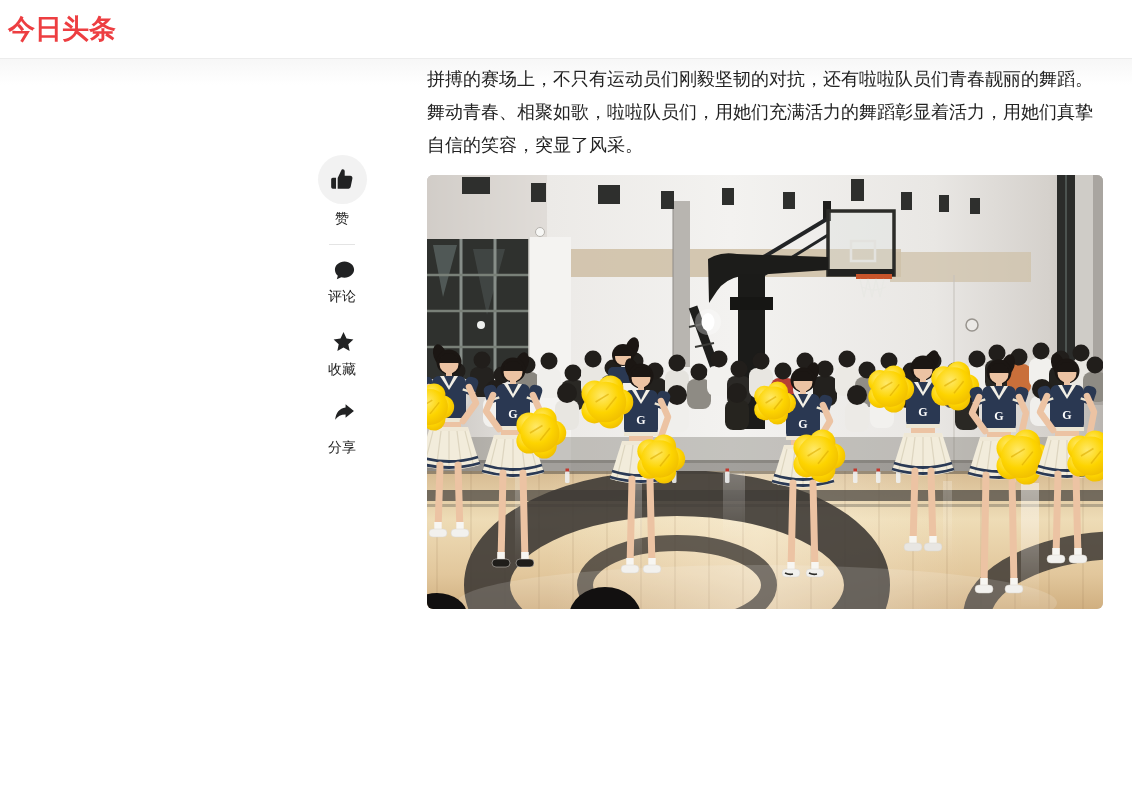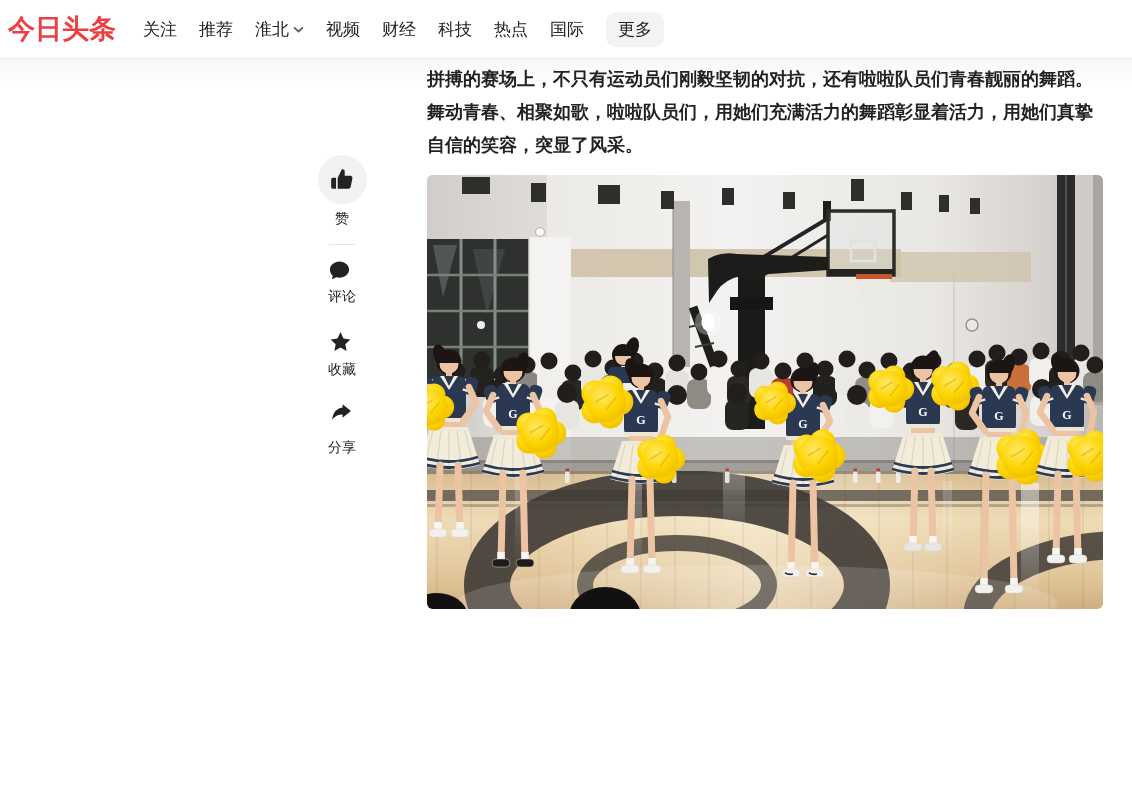--- a/index.html
+++ b/index.html
@@ -17,52 +17,39 @@
   .chev{width:11px;height:7px;display:inline-block;}
   .fade{position:absolute;top:59px;left:0;width:1132px;height:26px;
         background:linear-gradient(180deg,#f7f7f7,#ffffff);}
 
   
   .abar{position:absolute;left:317px;top:155px;width:50px;display:flex;flex-direction:column;align-items:center;}
   .like-circle{width:49px;height:49px;border-radius:50%;background:#f2f2f2;
                display:flex;align-items:center;justify-content:center;cursor:pointer;}
   .ab-label{font-size:14px;color:#222;margin-top:6px;}
   .ab-div{width:26px;border-top:1px solid #e4e4e4;height:0;margin:16px 0 14px;}
-  .ab-btn{cursor:pointer;display:flex;flex-direction:column;align-items:flex-start;}
+  .ab-btn{cursor:pointer;display:flex;flex-direction:column;align-items:flex-end;}
   .mt24{margin-top:24px;} .mt21{margin-top:21px;gap:8px;}
   .ab-ic{width:23px;height:23px;}
 
   
   .article{position:absolute;left:427px;top:63px;width:676px;}
-  .article p{margin:0;font-size:18px;line-height:33px;color:#222;white-space:pre-line;font-weight:bold;}
+  .article p{margin:0;font-size:18px;line-height:33px;color:#222;white-space:pre-line;}
   .p2{margin-top:20px;}
   .photo{width:676px;height:434px;border-radius:6px;overflow:hidden;margin-top:13px;
          position:relative;cursor:pointer;background:#ddd;}
   .photo svg{display:block;}
 </style>
 </head>
 <body>
 
 <div class="stage">
 
   <div class="hdr">
     <div class="logo">今日头条</div>
-    <div class="nav" id="nav-items">
-        <a>关注</a>
-        <a>推荐</a>
-        <a>淮北<svg class="chev" viewBox="0 0 10 6">
-            <polyline points="1,1 5,5 9,1" fill="none" stroke="#555" stroke-width="1.5"></polyline>
-          </svg></a>
-        <a>视频</a>
-        <a>财经</a>
-        <a>科技</a>
-        <a>热点</a>
-        <a>国际</a>
-        <a class="pill">更多</a>
-      </div>
   </div>
   <div class="fade"></div>
 
   <div class="abar">
     <div class="like-circle">
       <svg class="ab-ic" style="width:26px;height:26px" viewBox="0 0 24 24">
         <path fill="#212223" d="M3.5 10h3v10h-3c-.8 0-1.5-.7-1.5-1.5v-7c0-.8.7-1.5 1.5-1.5zM8 20V10.2L11.4 3c.2-.5.8-.9 1.4-.9.9 0 1.7.8 1.7 1.7V8h5.1c1.3 0 2.3 1.2 2 2.5l-1.6 7.8c-.2 1-1 1.7-2 1.7H8z"></path>
       </svg>
     </div>
     <div class="ab-label">赞</div>

